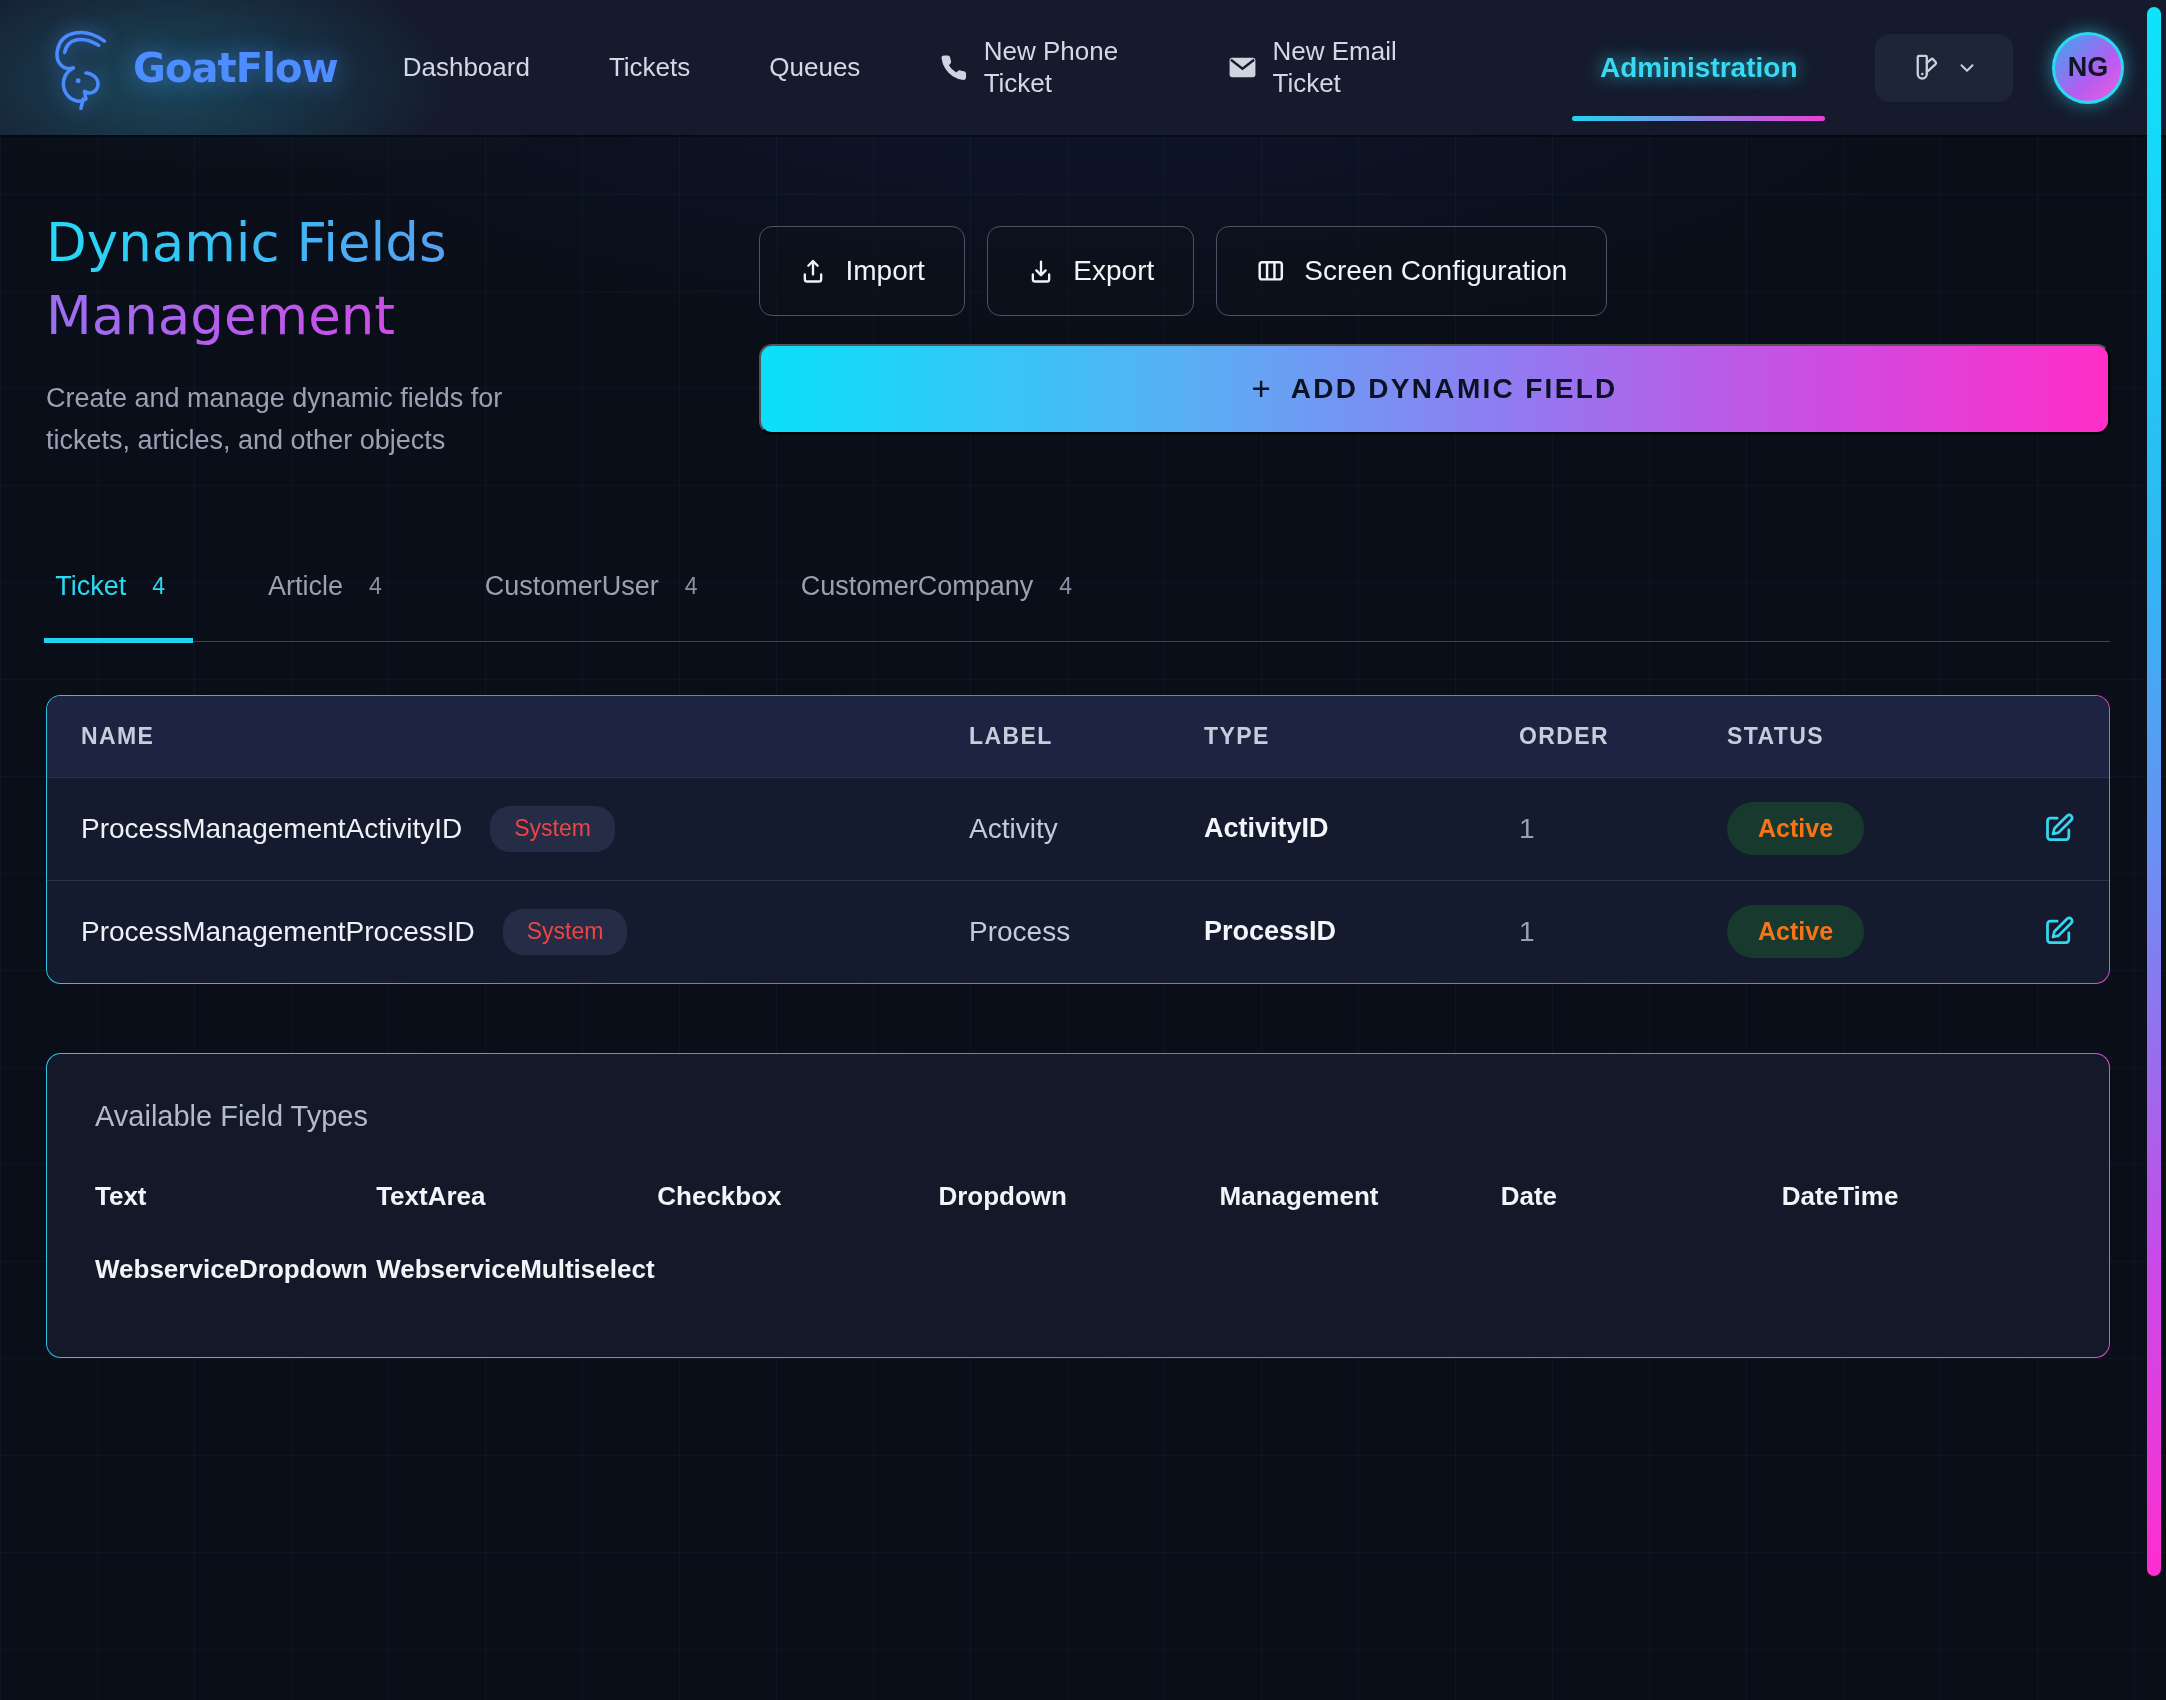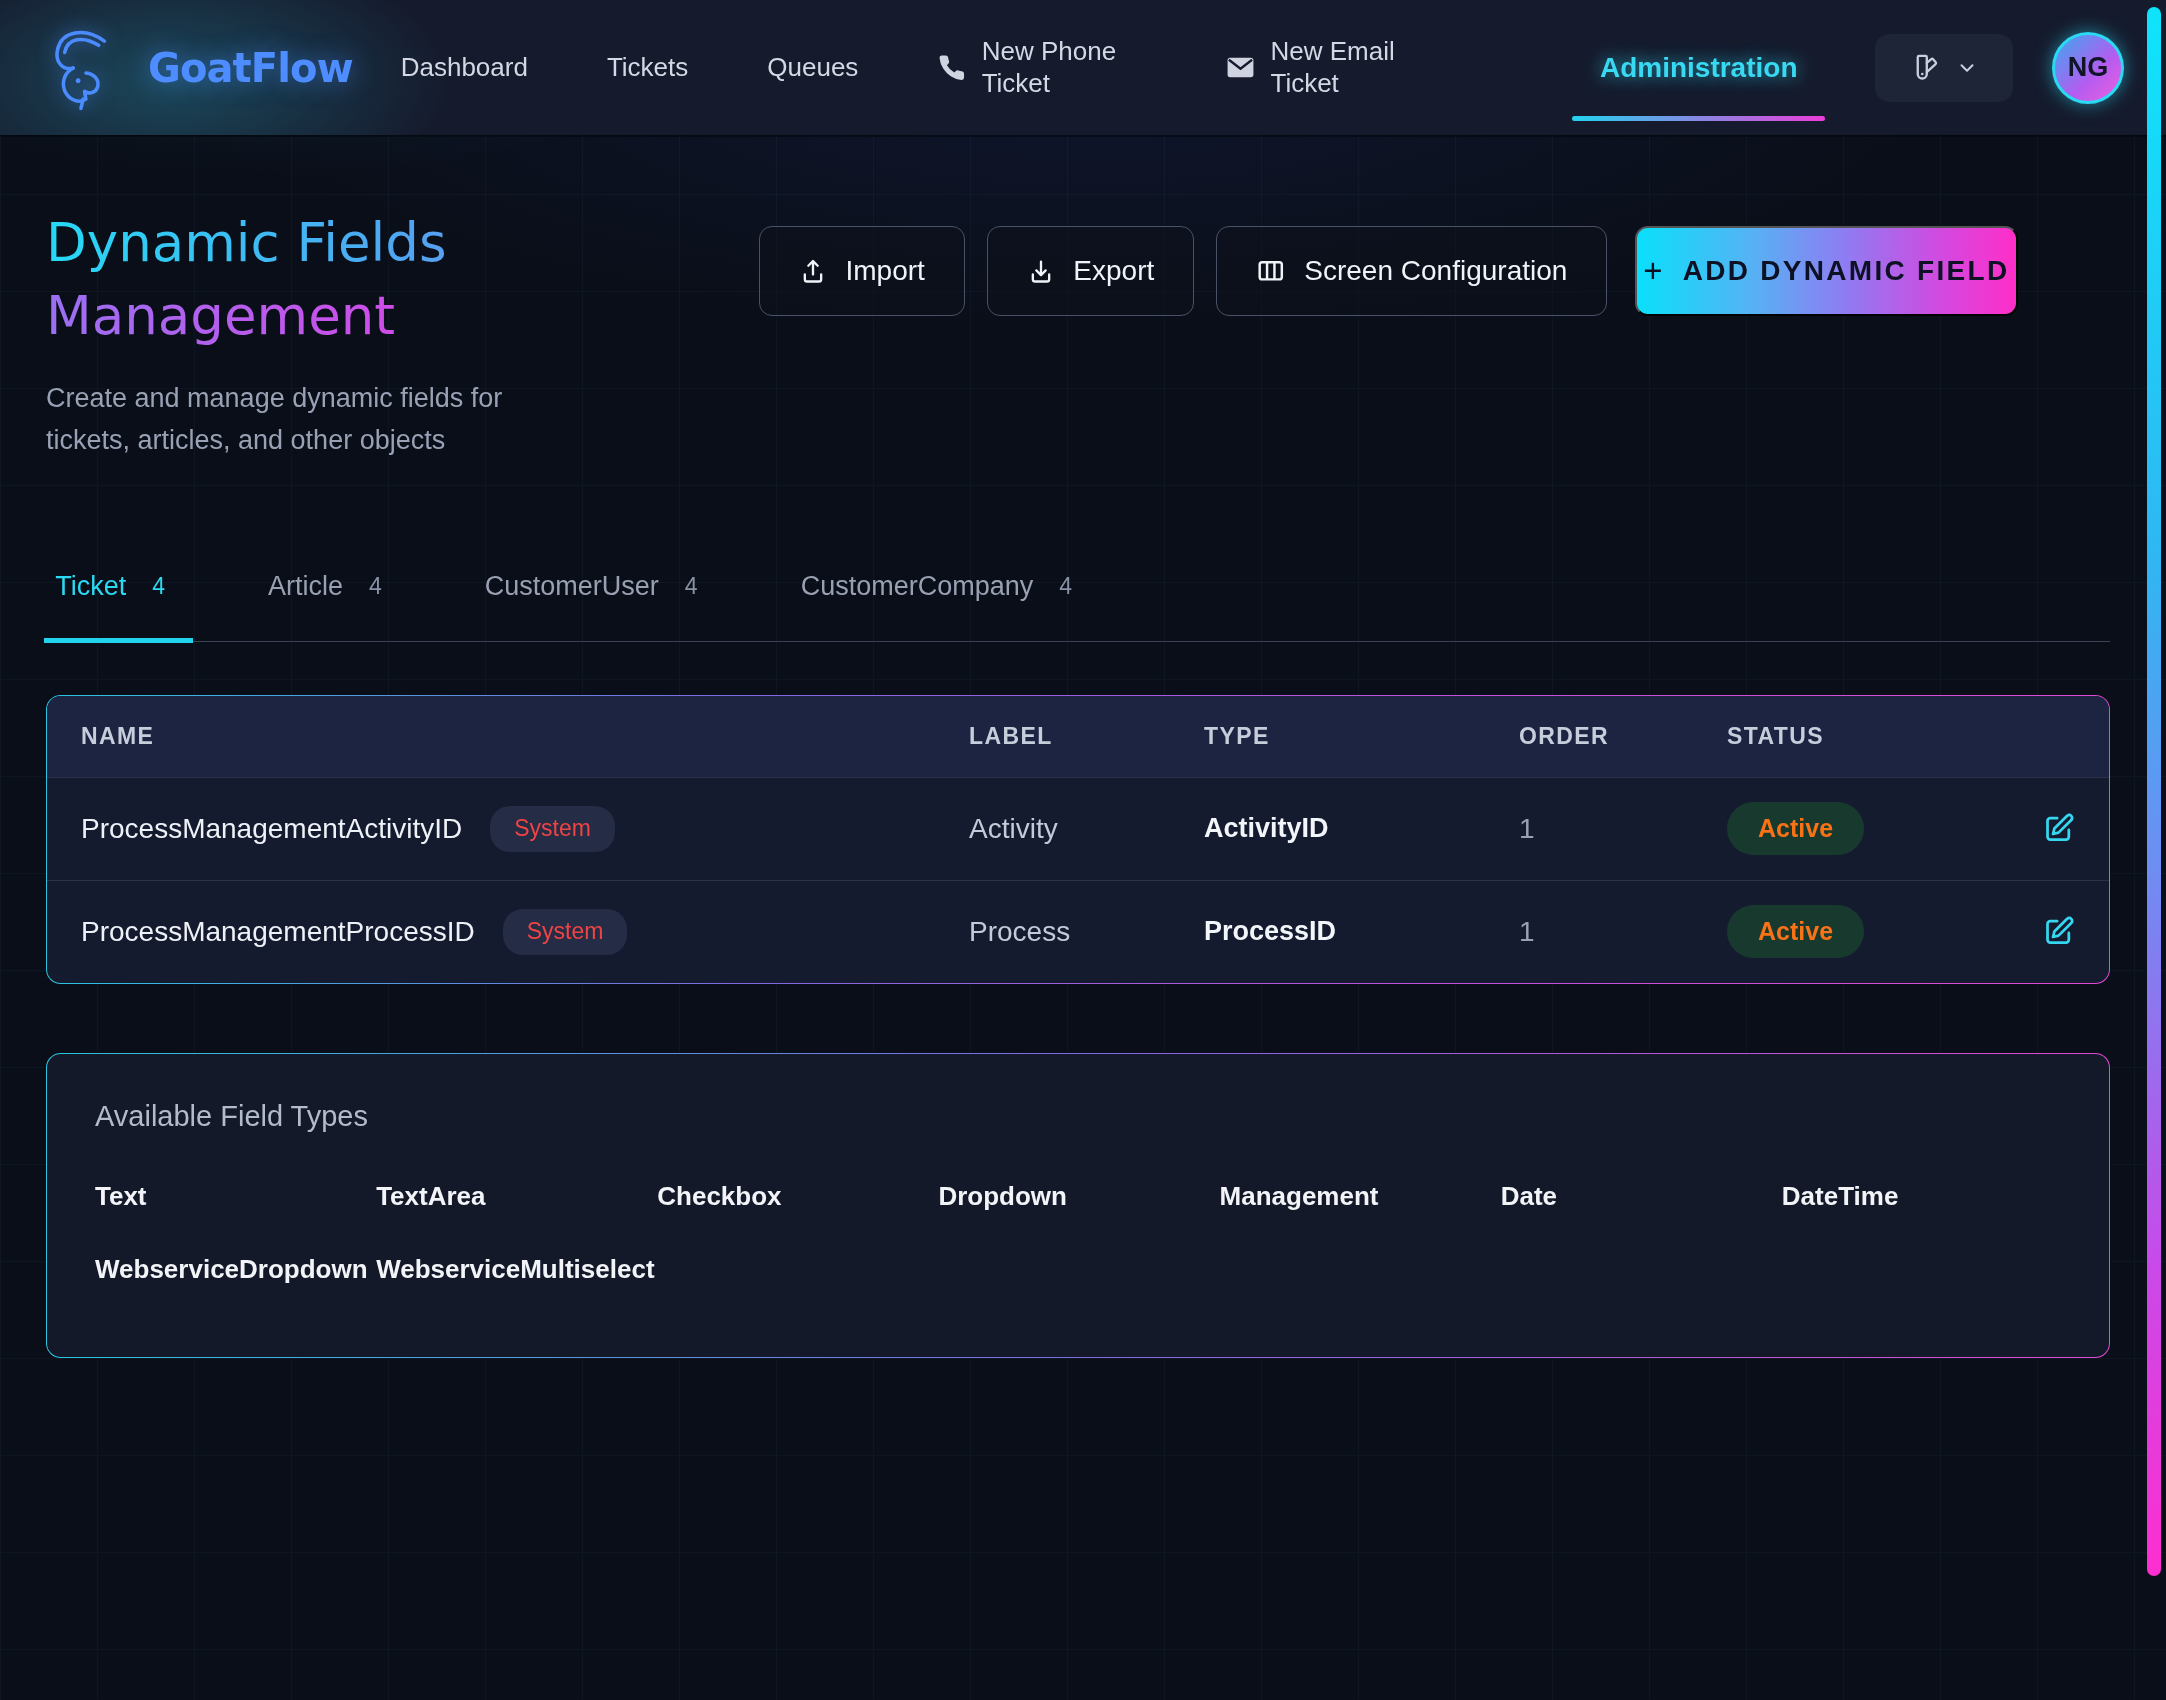--- a/index.html
+++ b/index.html
@@ -14,21 +14,21 @@
       #0a0e18;
     background-size:auto,auto,97px 97px,97px 97px,auto;
   }
   
   .navbar{
     position:relative;height:135px;display:flex;align-items:center;
     padding:0 42px;box-sizing:border-box;
     background:radial-gradient(397px 194px at 171px 60%, rgba(42,175,195,0.30), transparent 70%), #151b2d;
     box-shadow:0 1.8px 0 rgba(0,0,0,0.45);
   }
-  .brand{display:flex;align-items:center;gap:21px;margin-right:48px;cursor:pointer;}
+  .brand{display:flex;align-items:center;gap:6px;margin-right:65px;cursor:pointer;}
   .brand svg{filter:drop-shadow(0 0 9.2px rgba(77,141,255,0.6));}
   .brand-text{font-family:"DejaVu Sans",sans-serif;font-size:40px;font-weight:bold;color:#4d8dff;
     letter-spacing:-0.9px;text-shadow:0 0 24px rgba(77,141,255,0.55);}
   .nav-links{display:flex;align-items:center;gap:79px;font-size:26px;color:#d3d8e4;}
   .nav-link{cursor:pointer;white-space:nowrap;}
   .nav-link.iconned{display:flex;align-items:center;gap:14.8px;white-space:normal;}
   .nav-link.iconned .lbl{width:164px;line-height:1.2;}
   .nav-link .nicon{flex:0 0 auto;display:flex;}
   .admin-link{margin-left:auto;position:relative;font-size:28px;font-weight:bold;color:#38d9f2;
     text-shadow:0 0 16.6px rgba(56,217,242,0.75);cursor:pointer;padding:0 5.5px;}
@@ -43,21 +43,21 @@
     color:#101528;font-weight:bold;font-size:27px;cursor:pointer;}
   
   .main{position:relative;padding:72px 56px 0 46px;}
   .header-row{display:flex;justify-content:space-between;}
   .header-left{width:646px;}
   .page-title{font-family:"DejaVu Sans",sans-serif;font-size:53px;font-weight:normal;line-height:1.37;margin:0;}
   .page-title .t1,.page-title .t2{display:block;-webkit-background-clip:text;background-clip:text;color:transparent;}
   .page-title .t1{background-image:linear-gradient(90deg,#26d9f5 0%,#4fa6f2 55%,#8b84f0 100%);}
   .page-title .t2{background-image:linear-gradient(90deg,#9a70f2 0%,#d846e6 65%,#f235cc 100%);}
   .page-subtitle{margin-top:26px;font-size:27px;line-height:1.55;color:#99a1b4;width:545px;}
-  .header-right{width:1351px;display:flex;flex-direction:row;gap:28px;padding-top:18.5px;}
+  .header-right{width:1351px;display:flex;flex-direction:column;gap:28px;padding-top:18.5px;}
   .btn-row{display:flex;gap:22px;}
   .btn{height:90px;box-sizing:border-box;border-radius:13px;border:1.8px solid #4a5266;
     background:rgba(13,17,27,0.45);color:#f0f3f8;font-size:28px;font-weight:500;
     display:flex;align-items:center;justify-content:center;gap:18.5px;padding:0 39px;cursor:pointer;}
   .btn-add{height:90px;border-radius:13px;cursor:pointer;
     background:linear-gradient(90deg,#0ae0fb 0%,#55b2f4 30%,#8f7cf2 55%,#d14ae0 80%,#ff2ec8 100%);
     color:#0c1223;font-size:28px;font-weight:bold;letter-spacing:2.3px;
     display:flex;align-items:center;justify-content:center;gap:20px;}
   .btn-add .plus{font-size:33px;font-weight:normal;letter-spacing:0;}
   

